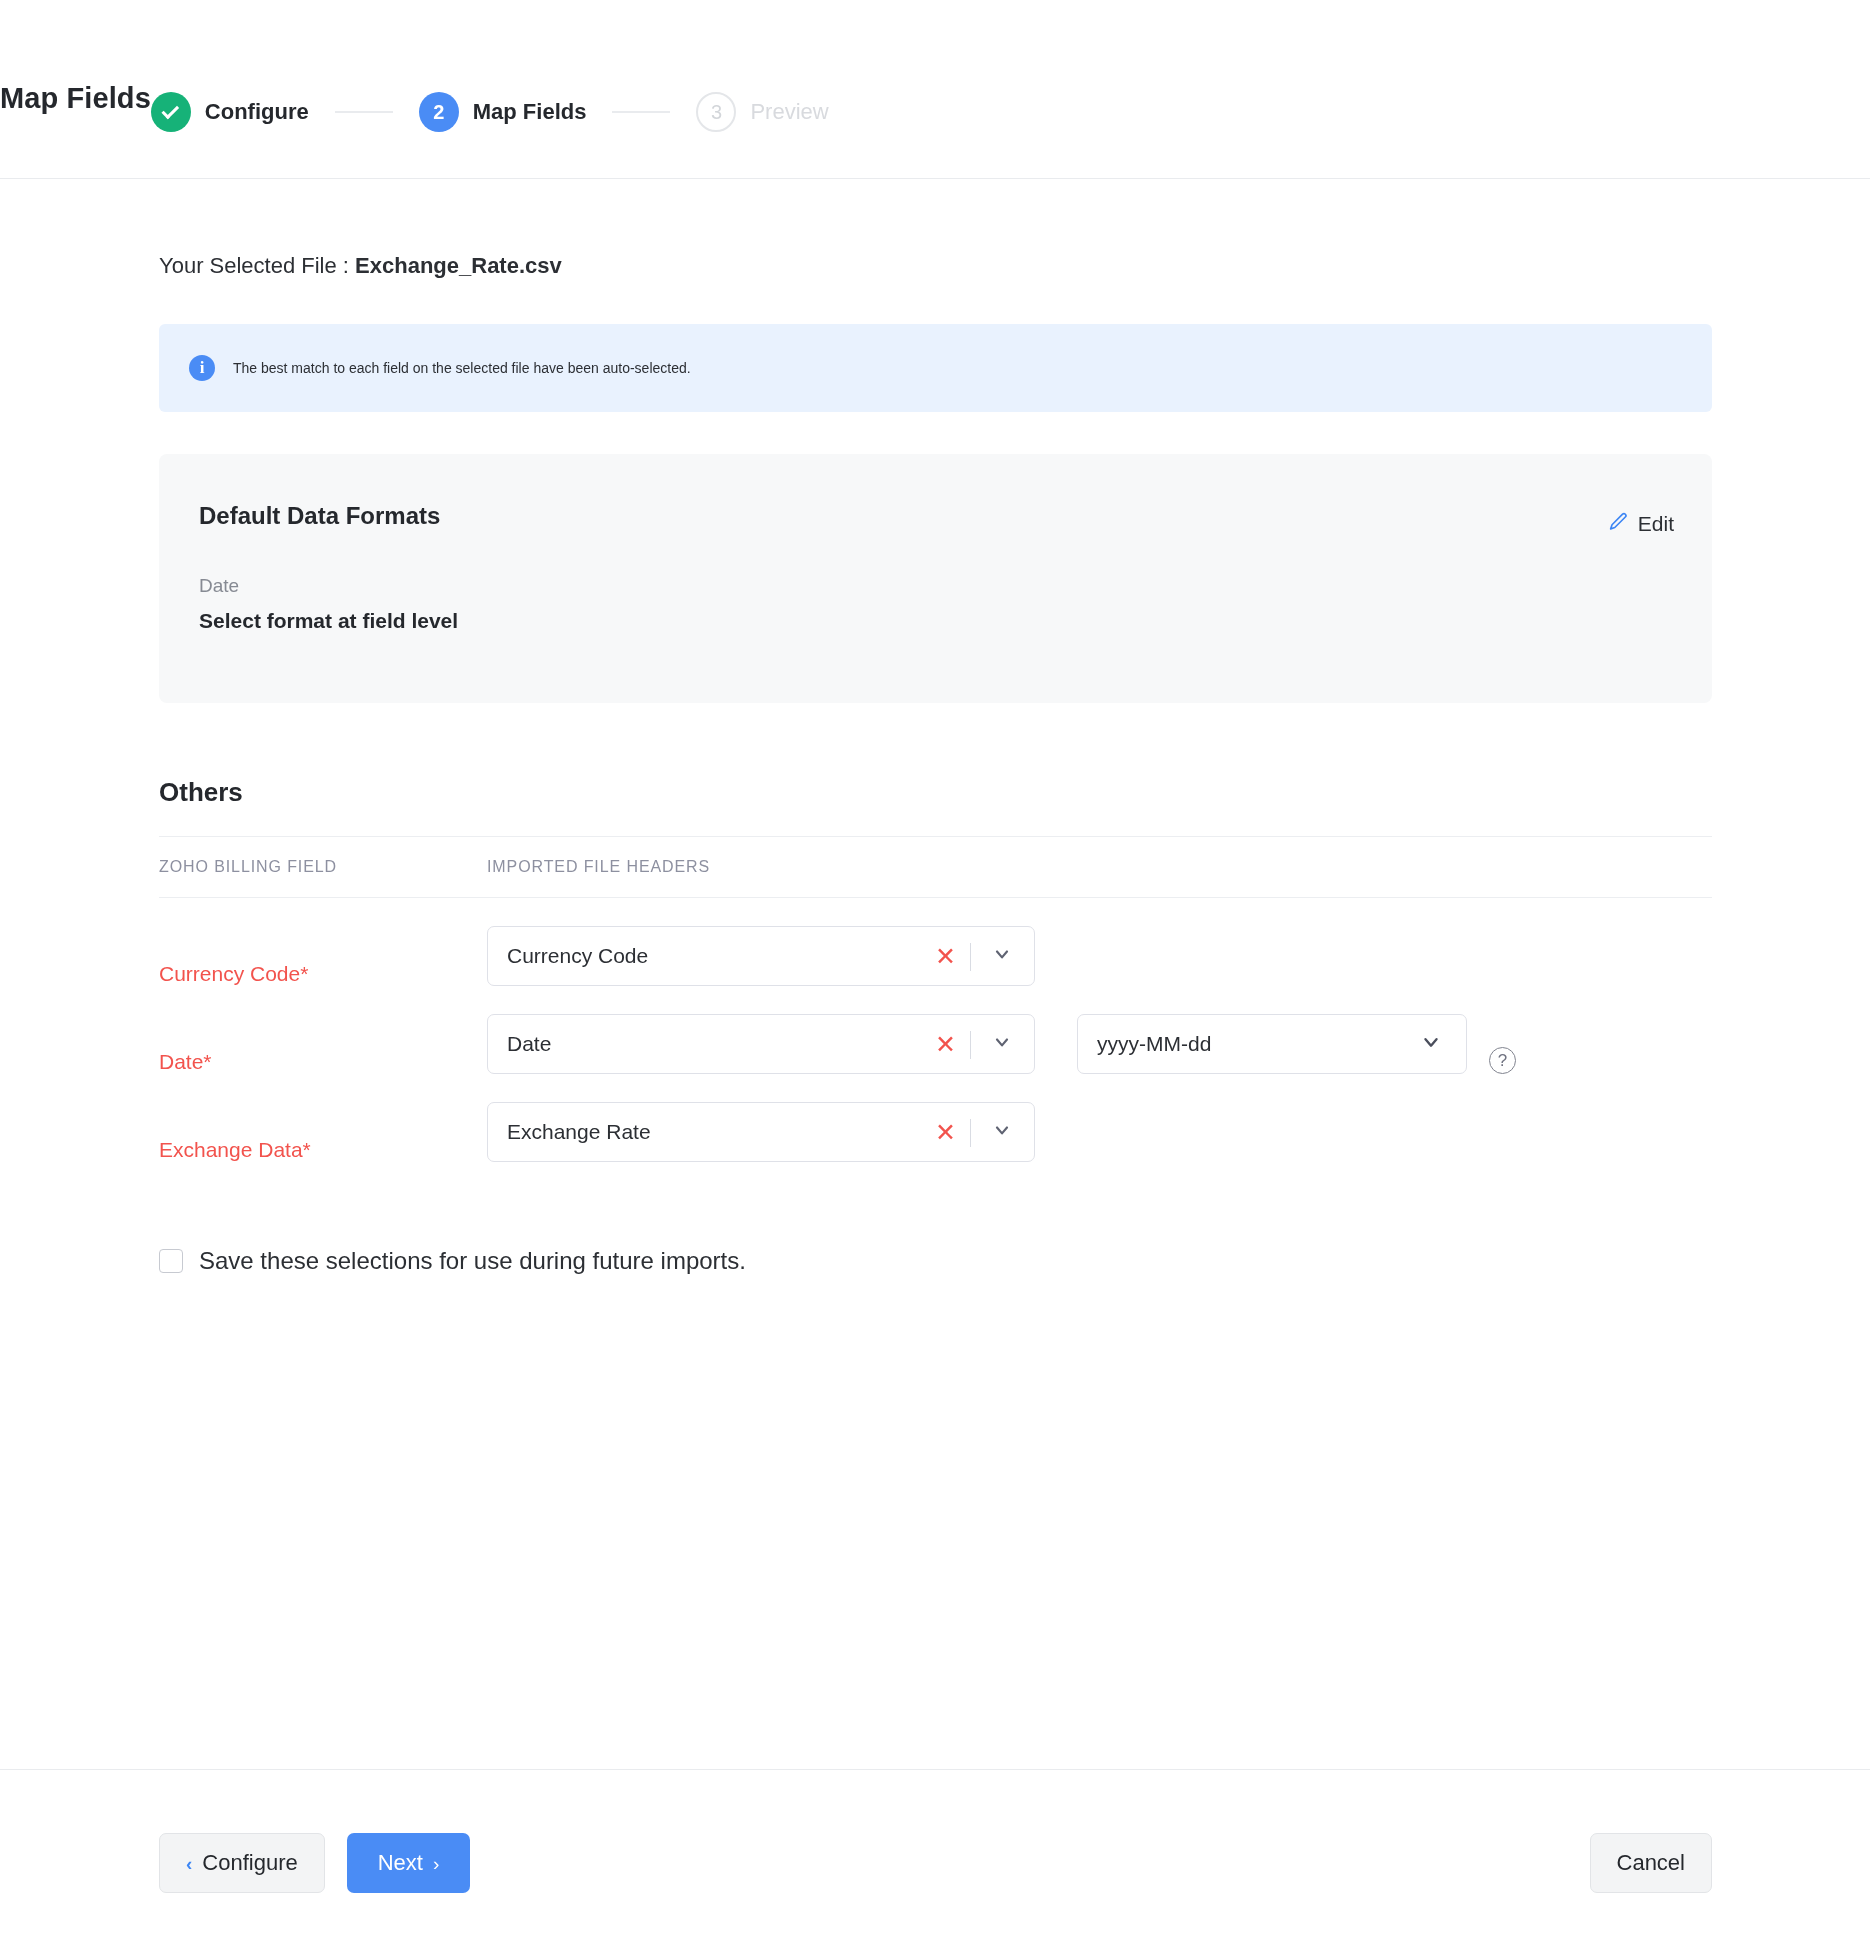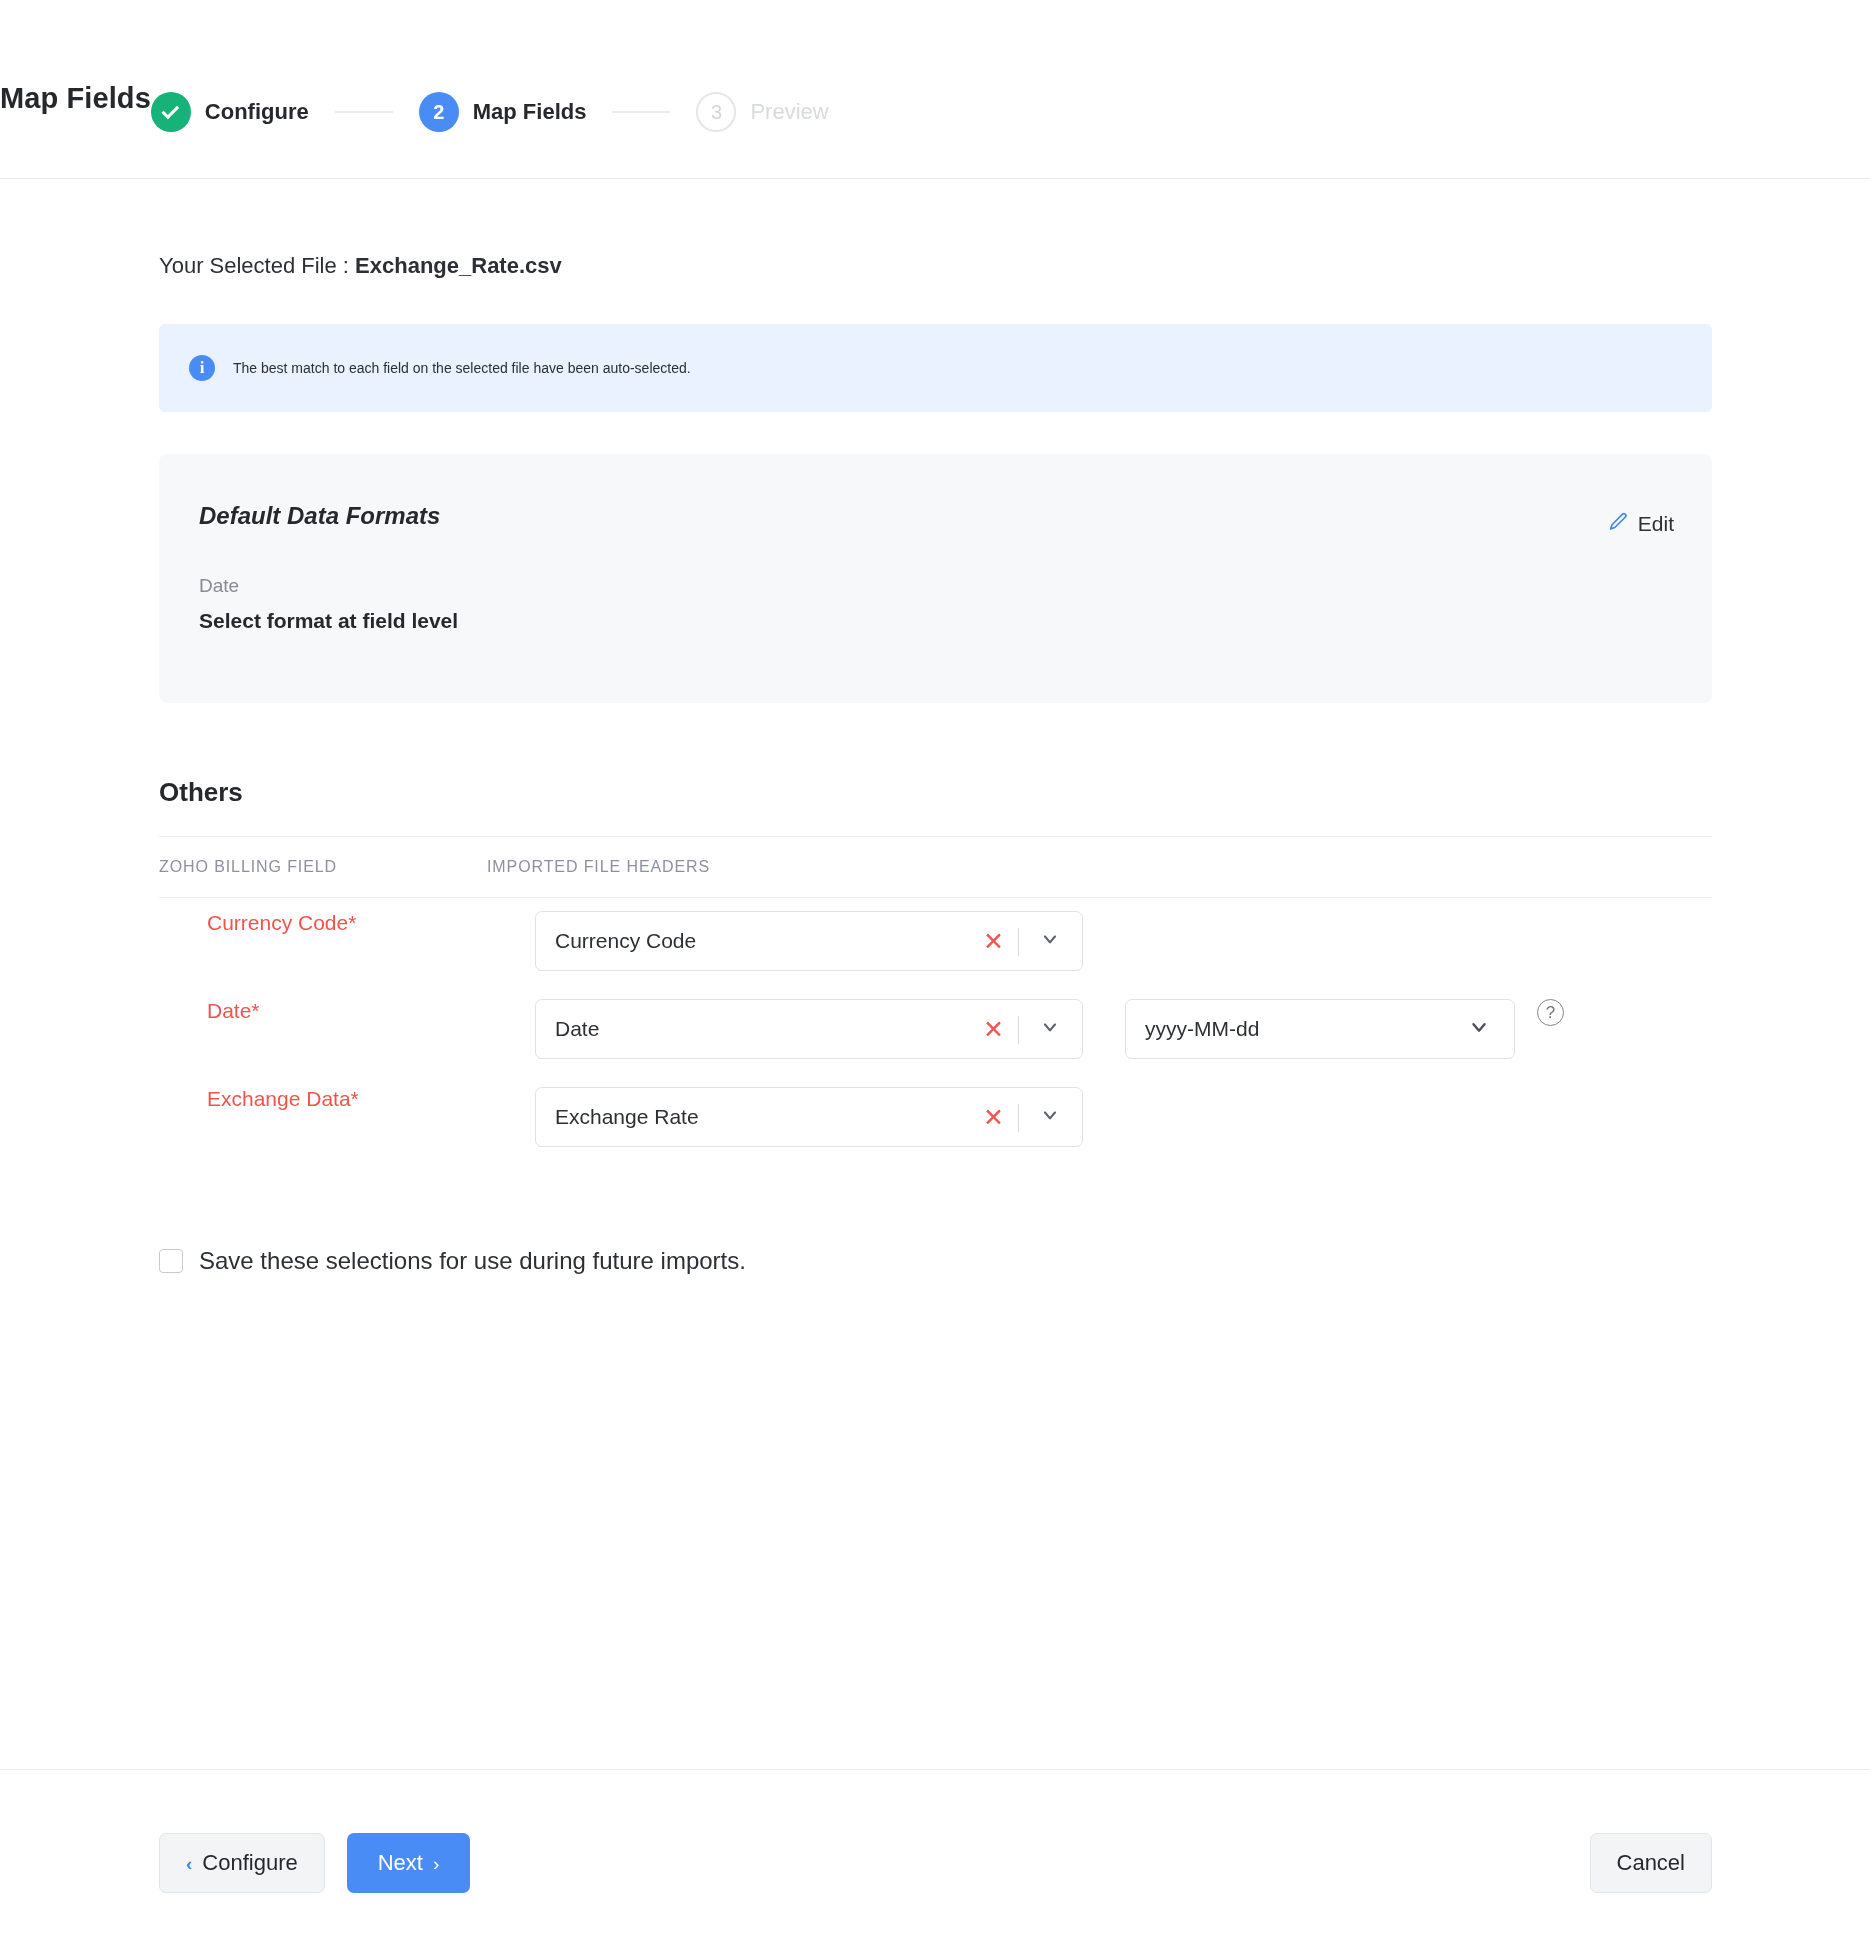--- a/index.html
+++ b/index.html
@@ -107,21 +107,21 @@
   .info-text { font-size: 14px; color: #2c2f34; }
 
   .formats-card {
     margin-top: 42px;
     background: #f7f8f9;
     border-radius: 8px;
     height: 249px;
     padding: 48px 40px 0 40px;
     position: relative;
   }
-  .formats-title { font-size: 24px; font-weight: 700; color: #25282d; font-style: italic; }
+  .formats-title { font-size: 24px; font-weight: 700; color: #25282d; }
   .formats-edit {
     position: absolute;
     right: 38px; top: 57px;
     display: flex; align-items: center; gap: 9px;
     cursor: pointer;
   }
   .formats-edit .edit-label { font-size: 21px; color: #2c2f34; }
   .pencil-icon { display:block; }
   .formats-sub-label {
     margin-top: 45px;
@@ -154,24 +154,23 @@
     font-size: 16px;
     letter-spacing: 0.9px;
     color: #8d90a0;
     font-weight: 400;
   }
   .col-field { width: 328px; flex: 0 0 328px; }
   .col-header { width: 443px; flex: 0 0 443px; }
 
   .map-row {
     display: flex;
-    align-items: flex-start;
+    align-items: flex-end;
     height: 75px;
     margin-top: 13px;
-    margin-left: 48px;
   }
   .row-label {
     width: 328px; flex: 0 0 328px;
     font-size: 21px;
     color: #f2534d;
   }
   .select-box {
     position: relative;
     width: 548px;
     height: 60px;

